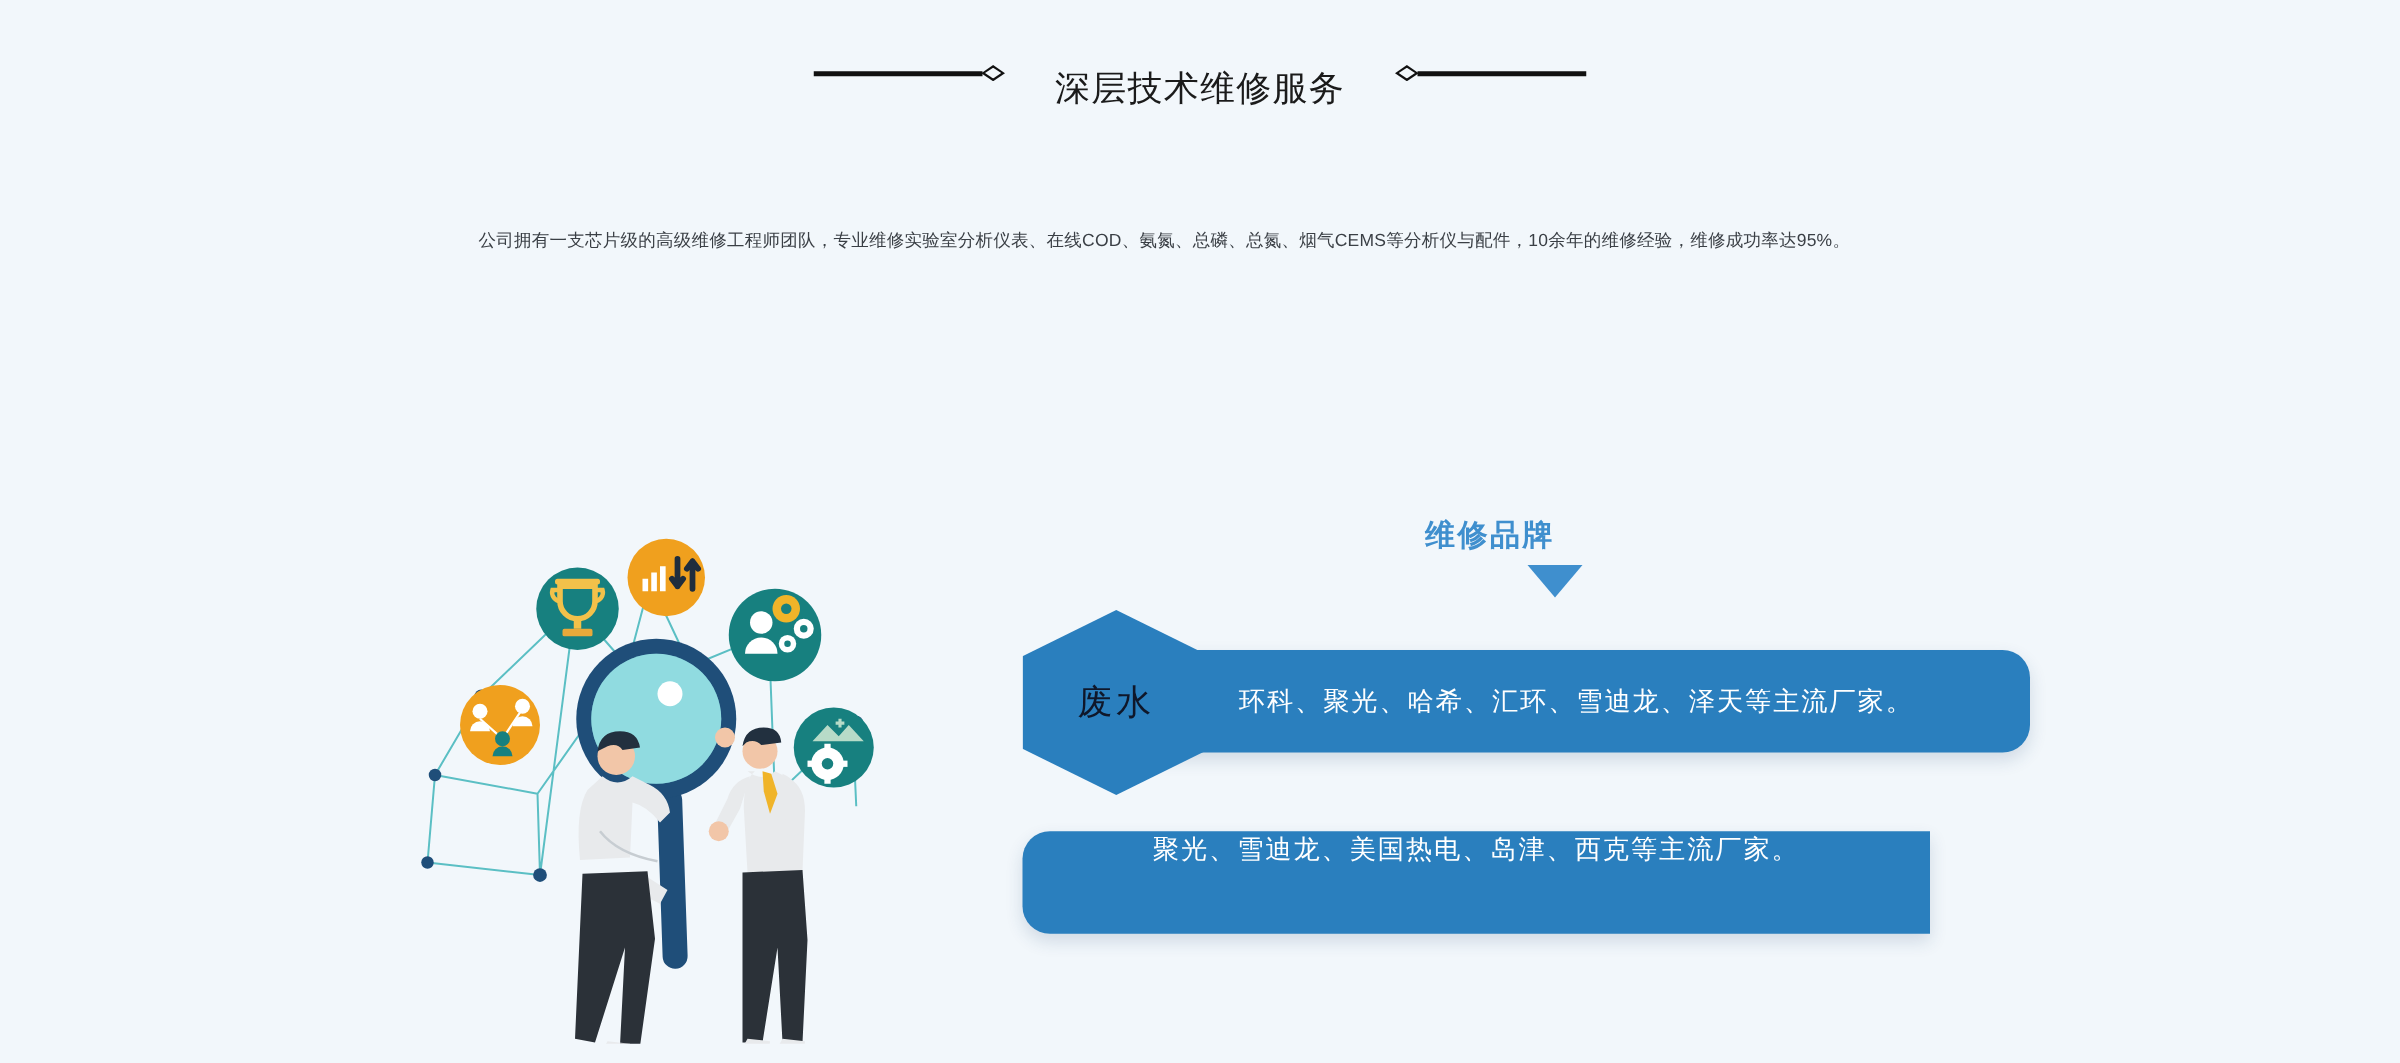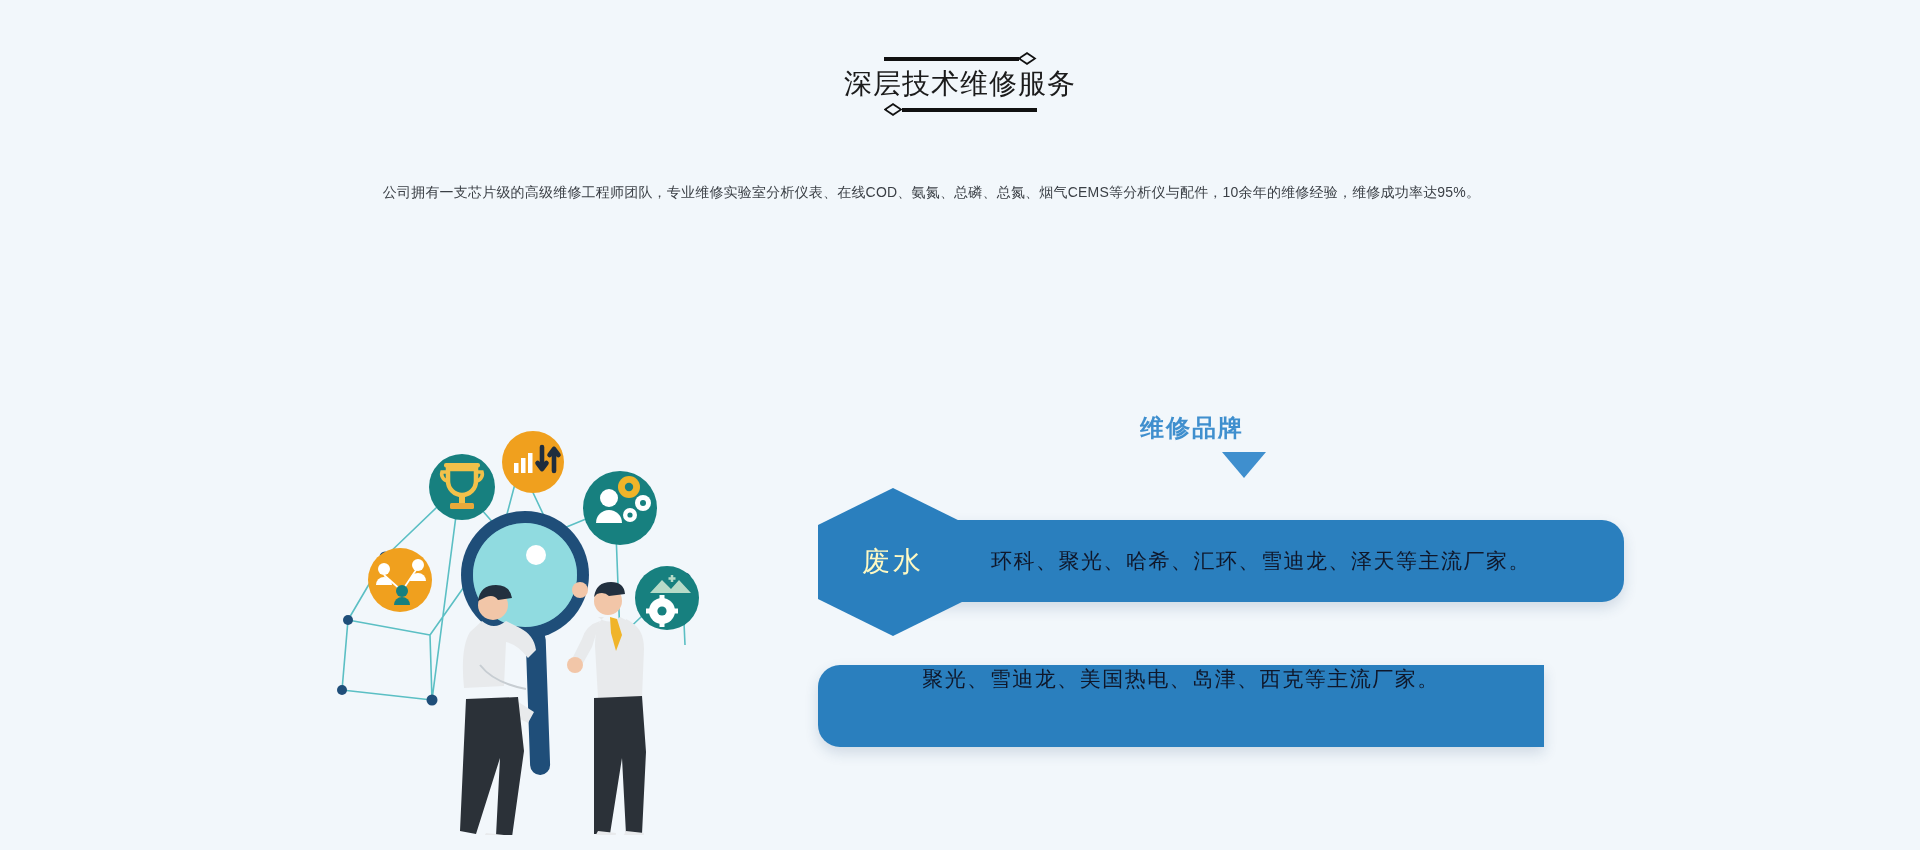--- a/index.html
+++ b/index.html
@@ -14,23 +14,22 @@
   #page {
     position: relative;
     width: 1920px; height: 850px;
     background: #f2f7fb;
   }
 
   
   .heading-row {
     position: absolute;
     top: 52px; left: 0; width: 1920px;
-    display: flex; align-items: center; justify-content: center;
+    display: flex; align-items: flex-start; justify-content: center;
     gap: 0px;
-    flex-direction: column;
   }
   .rule-left, .rule-right {
     display: flex; align-items: center;
   }
   .rule-line {
     width: 135px; height: 4px; background: #111111;
   }
   .rule-diamond {
     width: 19px; height: 13px; background: #111111;
     -webkit-clip-path: polygon(50% 0%, 100% 50%, 50% 100%, 0% 50%);
@@ -142,28 +141,28 @@
     left: 656px; top: -32px;
     width: 150px; height: 148px;
     background: #2a7fbe;
     -webkit-clip-path: polygon(50% 0%, 100% 25%, 100% 75%, 50% 100%, 0% 75%, 0% 25%);
     clip-path: polygon(50% 0%, 100% 25%, 100% 75%, 50% 100%, 0% 75%, 0% 25%);
     display: flex; align-items: center; justify-content: center;
     filter: drop-shadow(4px 6px 8px rgba(30,70,110,0.25));
   }
 
   .hex-label {
-    color: #fef9c3;
+    color: #0f172a;
     font-size: 28px;
     letter-spacing: 3px;
     position: relative;
     z-index: 2;
   }
   .bar-text {
-    color: #0f172a;
+    color: #ffffff;
     font-size: 21px;
     letter-spacing: 1.5px;
     white-space: nowrap;
   }
 </style>
 </head>
 <body>
 
 <div id="page">
 

